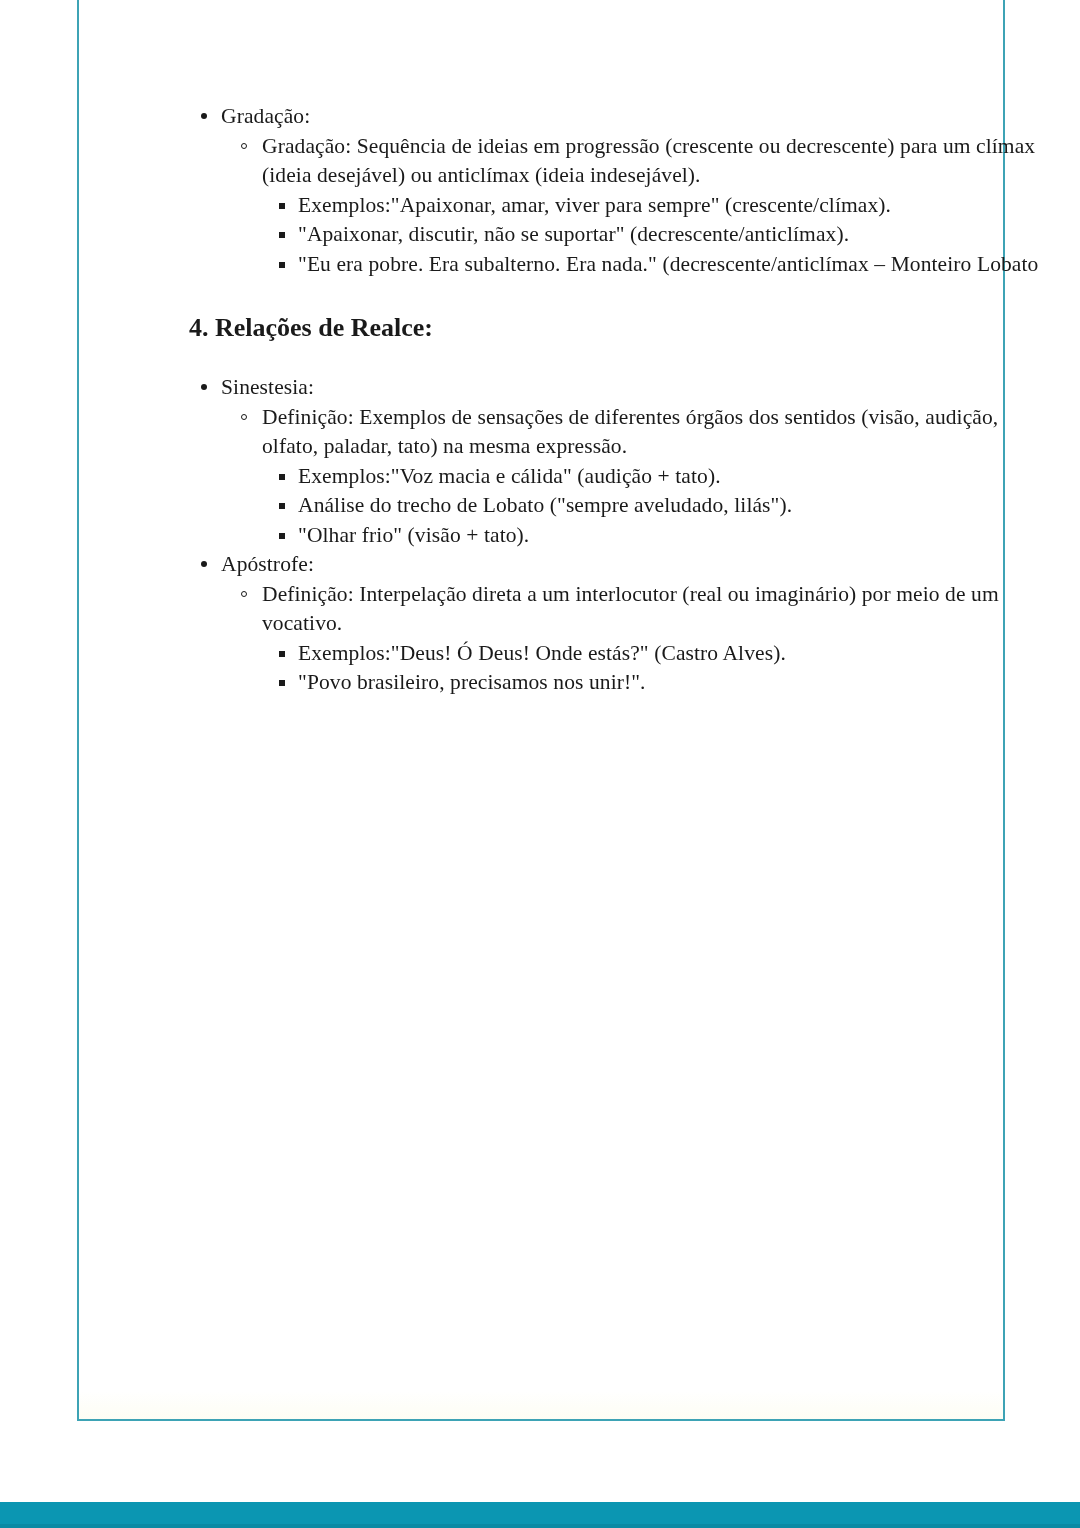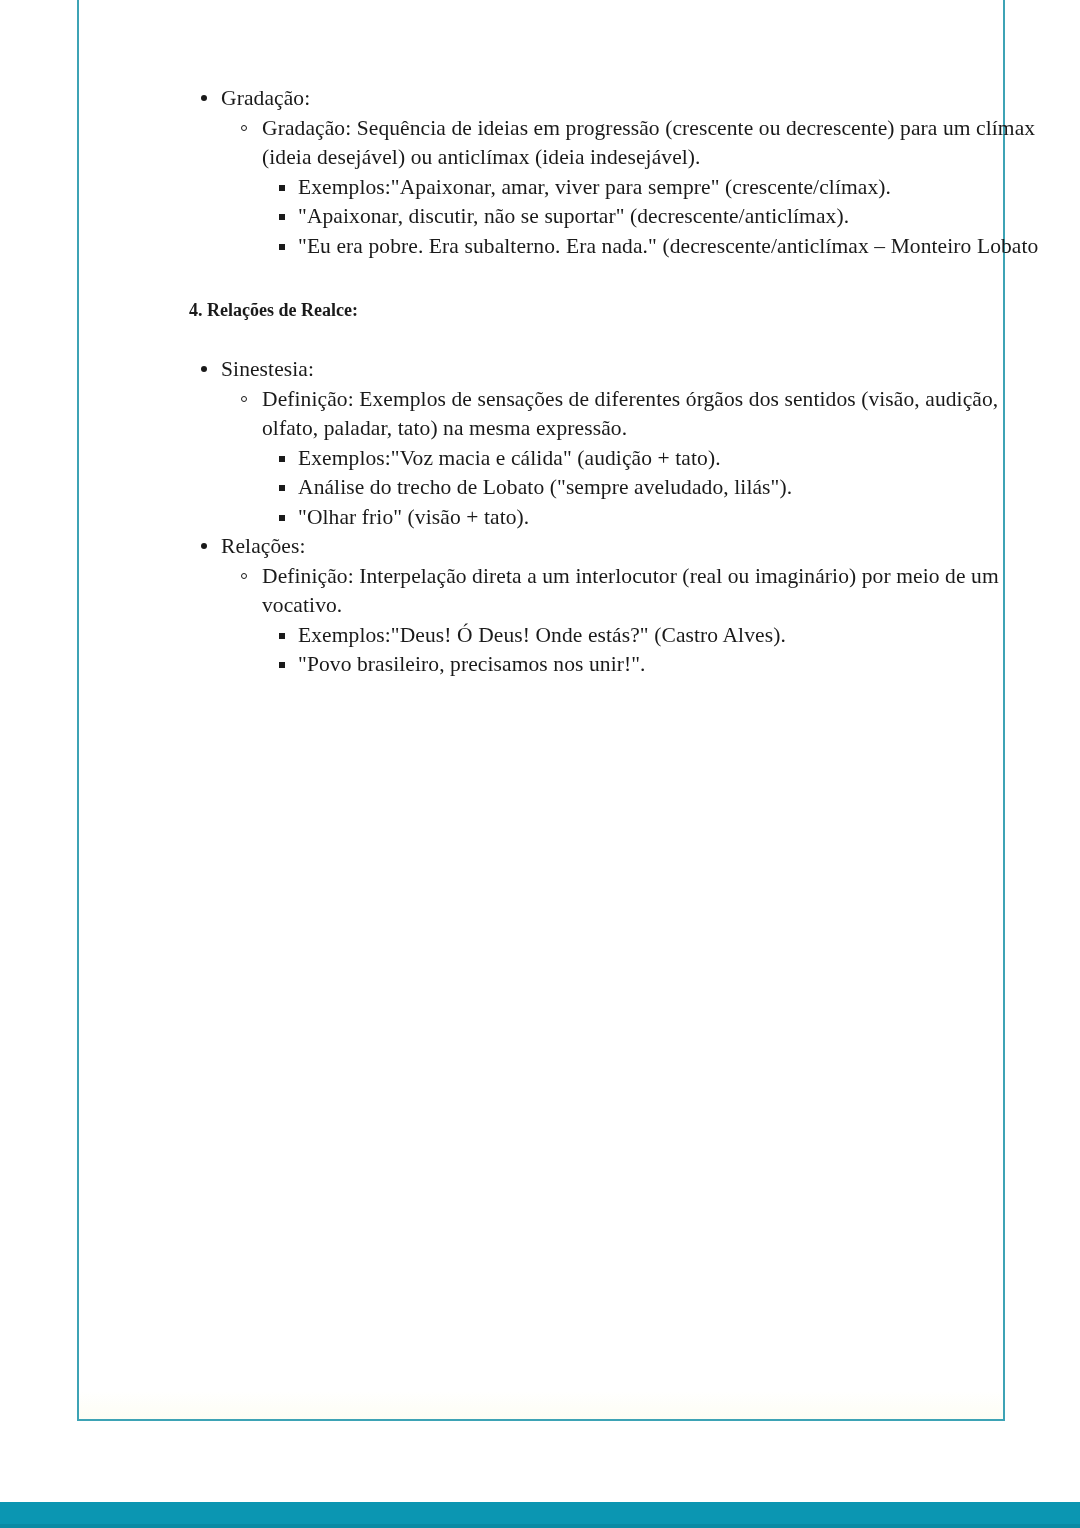--- a/index.html
+++ b/index.html
@@ -39,21 +39,21 @@
     bottom: 0;
     height: 28px;
     background: linear-gradient(to bottom, rgba(255,255,250,0) 0%, rgba(253,253,242,0.85) 100%);
     pointer-events: none;
   }
 
   
   #content {
     position: absolute;
     left: 110px;
-    top: 92px;
+    top: 110px;
     width: 860px;
   }
 
   .lvl1, .lvl2, .lvl3 {
     position: relative;
     font-size: 21.5px;
     line-height: 29.5px;
     letter-spacing: 0.1px;
   }
 
@@ -95,21 +95,21 @@
     top: 12px;
     width: 6px;
     height: 6px;
     background: #1a1a1a;
   }
 
   .text { display: block; }
 
   
   .section-heading {
-    font-size: 18px;
+    font-size: 26px;
     line-height: 30px;
     font-weight: bold;
     margin: 0;
     padding: 0;
   }
 
   .gap-before-heading { height: 34px; }
   .gap-after-heading  { height: 30px; }
 
   
@@ -188,21 +188,21 @@
       <span class="text">Análise do trecho de Lobato ("sempre aveludado, lilás").</span>
     </div>
 
     <div class="lvl3">
       <span class="marker"></span>
       <span class="text">"Olhar frio" (visão + tato).</span>
     </div>
 
     <div class="lvl1">
       <span class="marker"></span>
-      <span class="text">Relações:</span>
+      <span class="text">Apóstrofe:</span>
     </div>
 
     <div class="lvl2">
       <span class="marker"></span>
       <span class="text">Definição: Interpelação direta a um interlocutor (real ou imaginário) por meio de um vocativo.</span>
     </div>
 
     <div class="lvl3">
       <span class="marker"></span>
       <span class="text">Exemplos:"Deus! Ó Deus! Onde estás?" (Castro Alves).</span>

